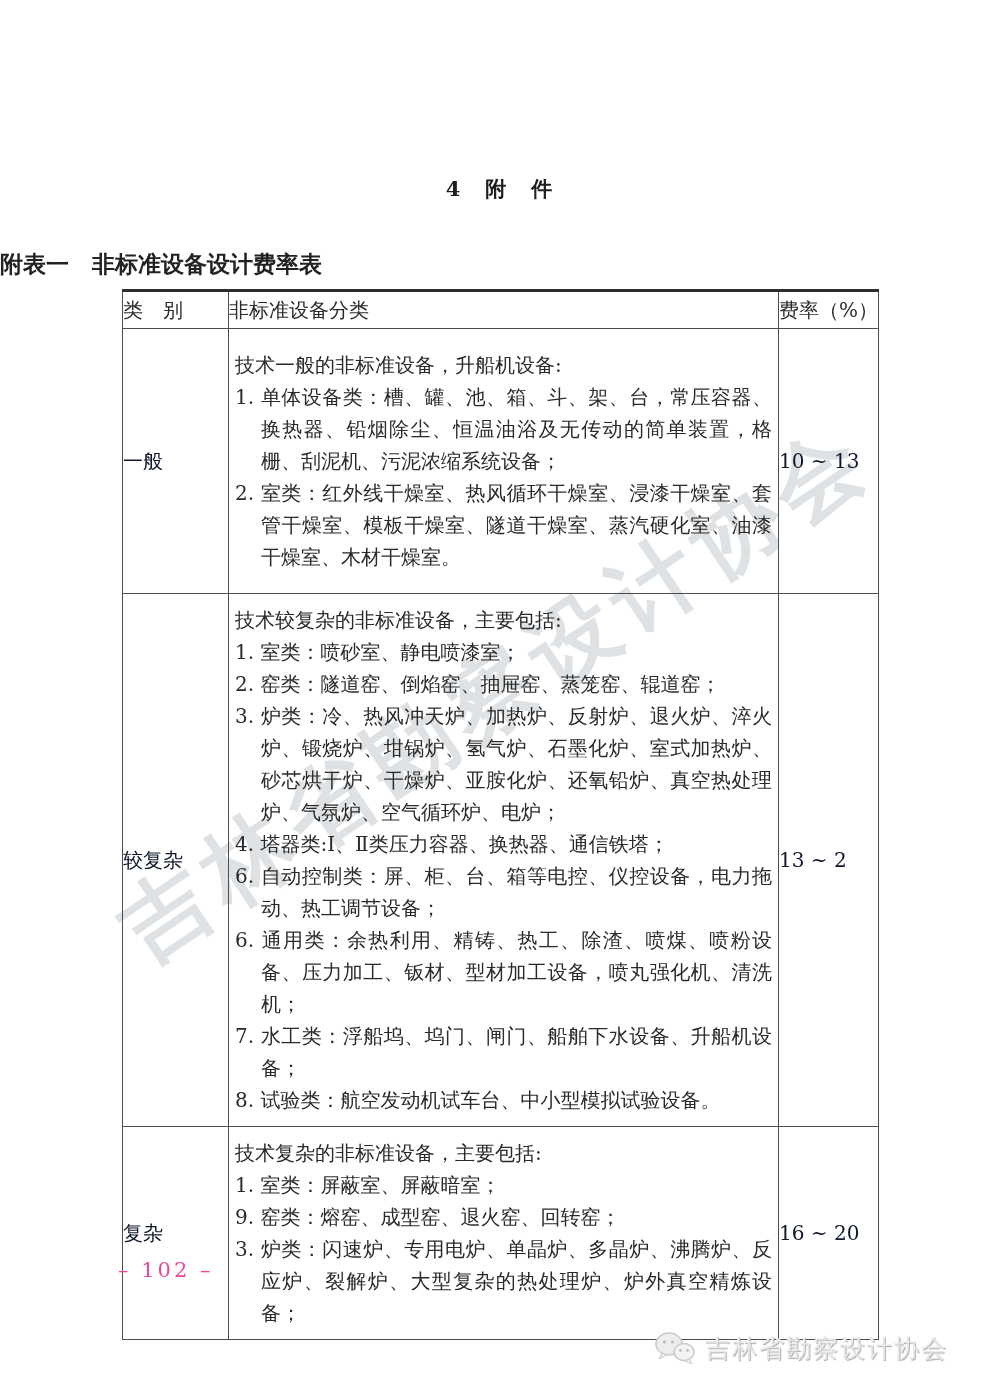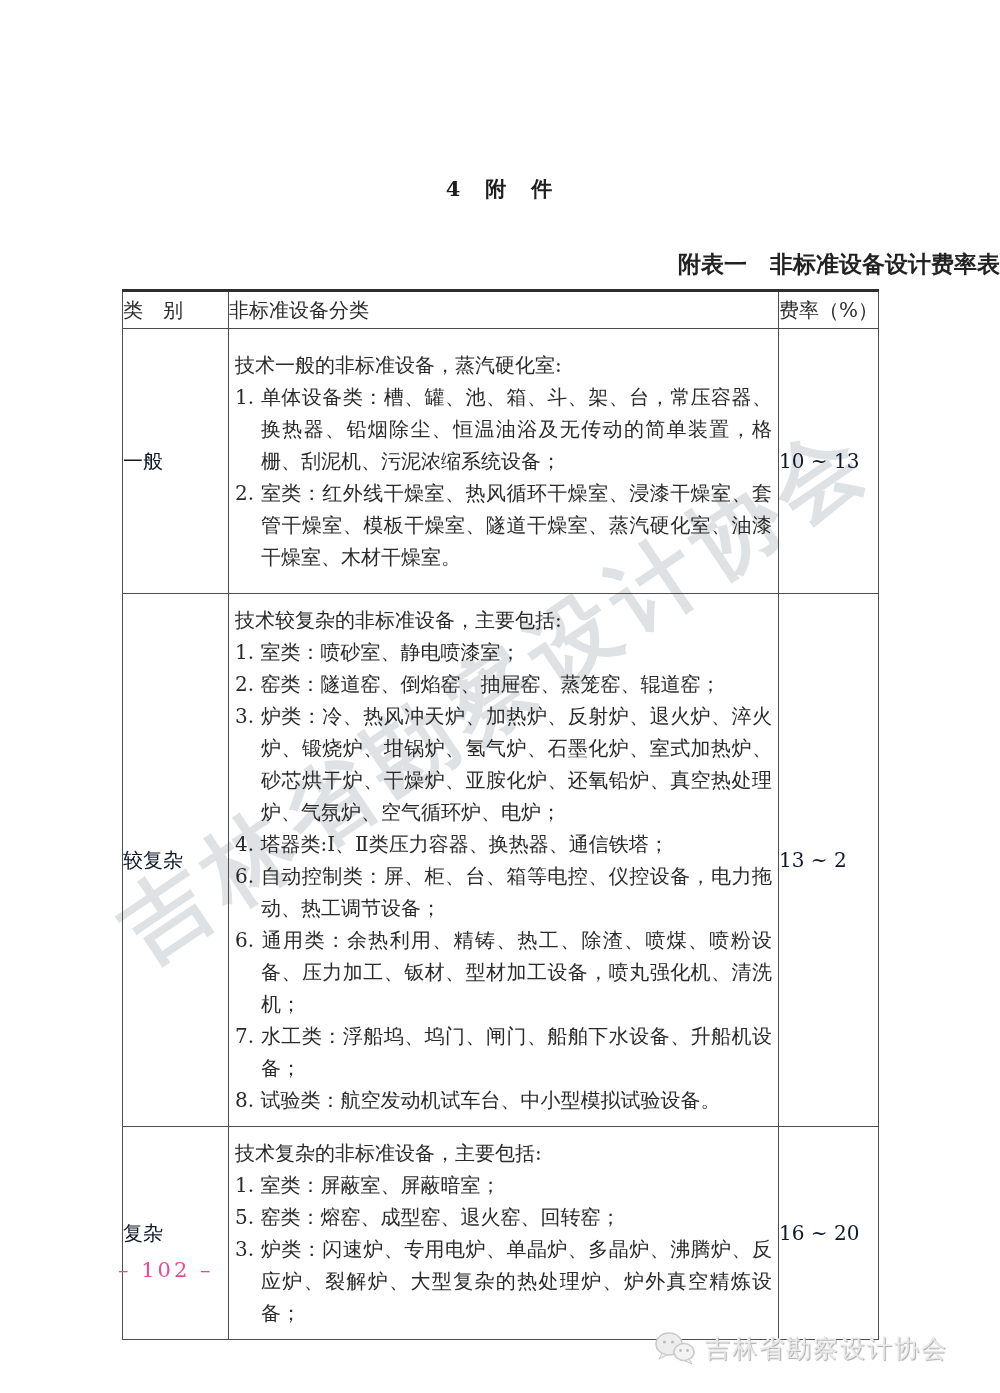--- a/index.html
+++ b/index.html
@@ -43,21 +43,21 @@
     font-weight: bold;
     color: #1e1e1e;
     z-index: 2;
     letter-spacing: 2px;
   }
   .table-caption {
     position: absolute;
     top: 249px;
     left: 0;
     width: 100%;
-    text-align: right;
+    text-align: left;
     font-size: 23px;
     font-weight: bold;
     color: #222;
     z-index: 2;
   }
   
   table.fee-table {
     position: absolute;
     left: 122px;
     top: 289px;
@@ -156,21 +156,21 @@
       <tr>
         <th>类　别</th>
         <th>非标准设备分类</th>
         <th>费率（%）</th>
       </tr>
     </thead>
     <tbody>
       <tr class="row-general">
         <td class="cat-cell">一般</td>
         <td class="content-cell">
-          <p class="intro">技术一般的非标准设备，蒸汽硬化室:</p>
+          <p class="intro">技术一般的非标准设备，升船机设备:</p>
           <p class="item">1. 单体设备类：槽、罐、池、箱、斗、架、台，常压容器、换热器、铅烟除尘、恒温油浴及无传动的简单装置，格栅、刮泥机、污泥浓缩系统设备；</p>
           <p class="item">2. 室类：红外线干燥室、热风循环干燥室、浸漆干燥室、套管干燥室、模板干燥室、隧道干燥室、蒸汽硬化室、油漆干燥室、木材干燥室。</p>
         </td>
         <td class="rate-cell">10 ~ 13</td>
       </tr>
       <tr class="row-medium">
         <td class="cat-cell">较复杂</td>
         <td class="content-cell">
           <p class="intro">技术较复杂的非标准设备，主要包括:</p>
           <p class="item">1. 室类：喷砂室、静电喷漆室；</p>
@@ -182,21 +182,21 @@
           <p class="item">7. 水工类：浮船坞、坞门、闸门、船舶下水设备、升船机设备；</p>
           <p class="item">8. 试验类：航空发动机试车台、中小型模拟试验设备。</p>
         </td>
         <td class="rate-cell">13 ~ 2</td>
       </tr>
       <tr class="row-complex">
         <td class="cat-cell">复杂</td>
         <td class="content-cell">
           <p class="intro">技术复杂的非标准设备，主要包括:</p>
           <p class="item">1. 室类：屏蔽室、屏蔽暗室；</p>
-          <p class="item">5. 窑类：熔窑、成型窑、退火窑、回转窑；</p>
+          <p class="item">9. 窑类：熔窑、成型窑、退火窑、回转窑；</p>
           <p class="item">3. 炉类：闪速炉、专用电炉、单晶炉、多晶炉、沸腾炉、反应炉、裂解炉、大型复杂的热处理炉、炉外真空精炼设备；</p>
         </td>
         <td class="rate-cell">16 ~ 20</td>
       </tr>
     </tbody>
   </table>
 
   <div class="page-number">– 102 –</div>
 
   <div class="footer-brand">

